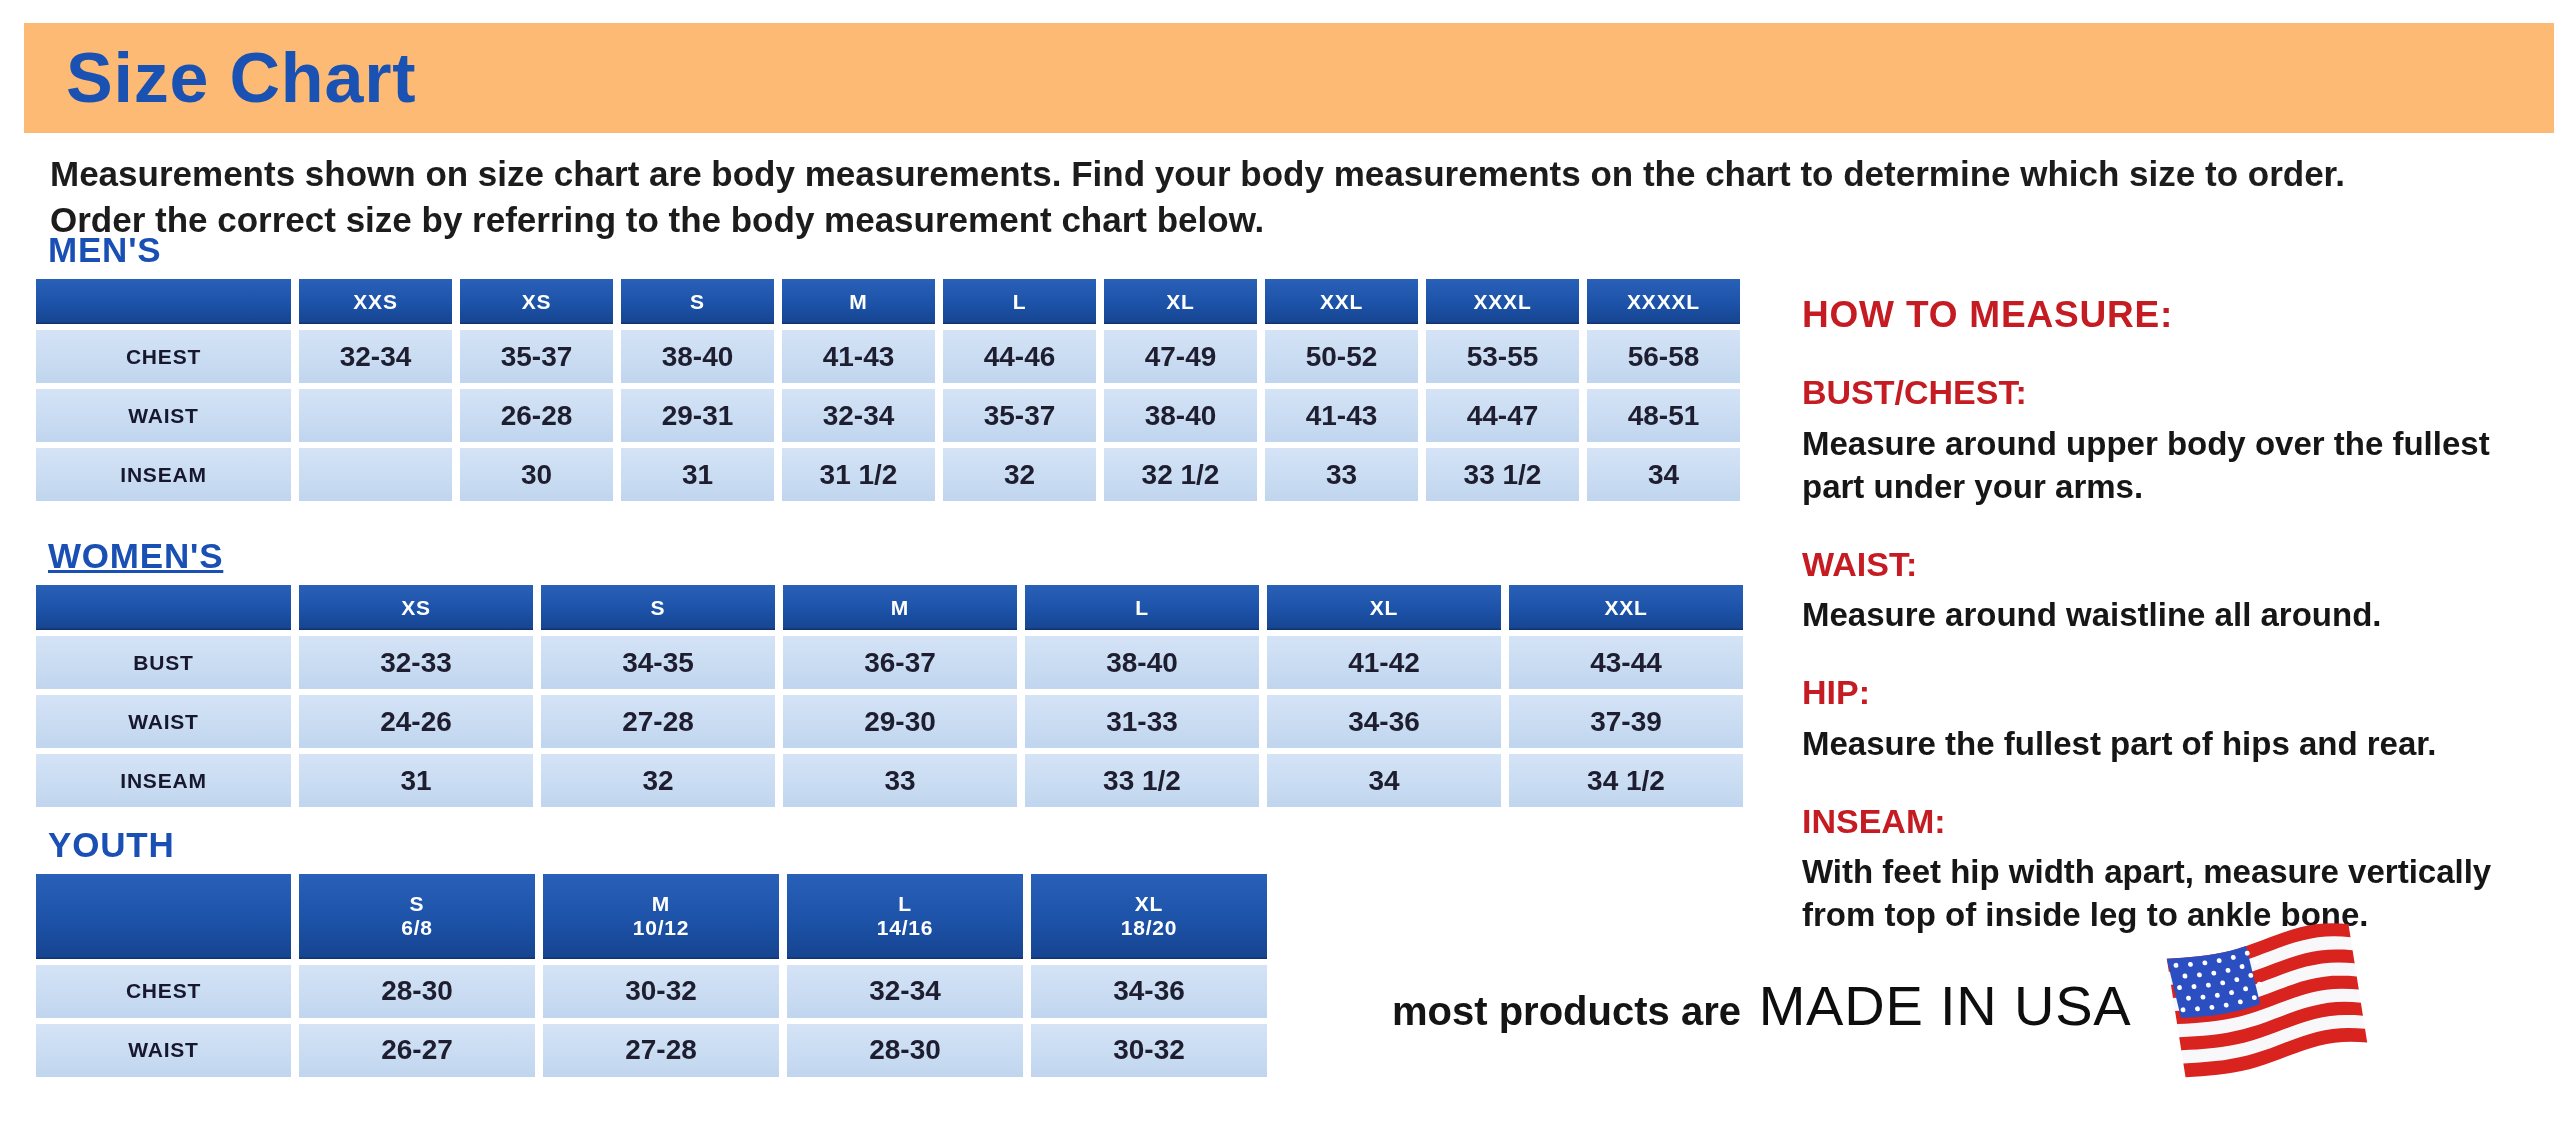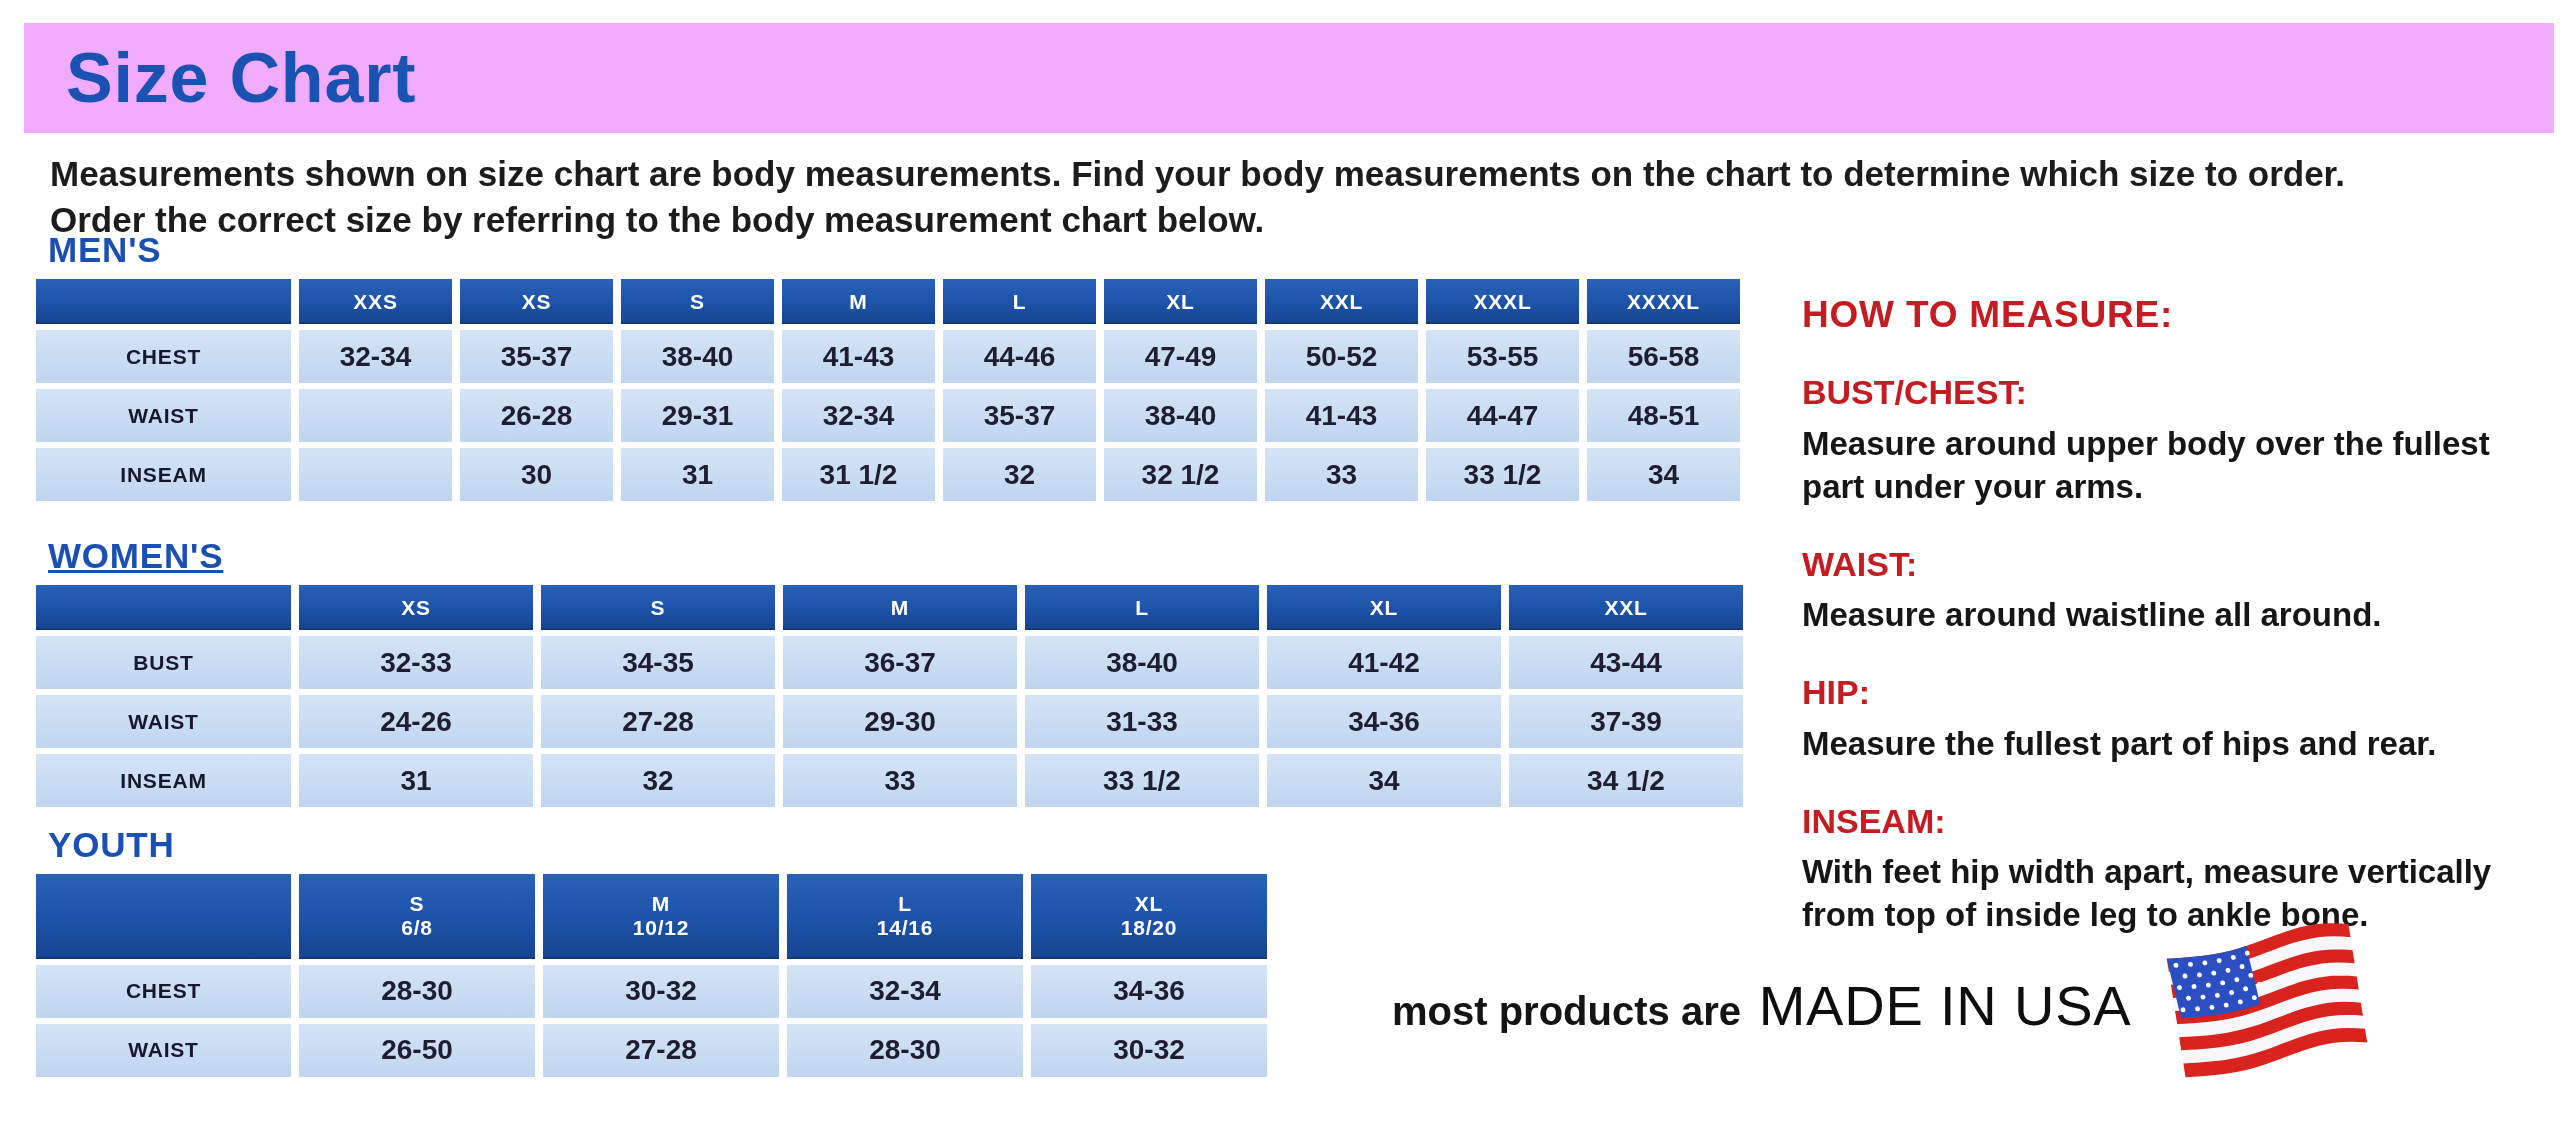--- a/index.html
+++ b/index.html
@@ -6,21 +6,21 @@
   .page{
     position:relative;
     width:2576px;height:1132px;
     background:#ffffff;
     font-family:"Liberation Sans", sans-serif;
     overflow:hidden;
   }
   
   .banner{
     position:absolute;left:24px;top:22.5px;right:22.5px;height:110px;
-    background:#f0abfc;
+    background:#fdba74;
     display:flex;align-items:center;
   }
   .banner h1{
     margin:0 0 0 42px;
     font-size:70px;font-weight:bold;color:#1a52b4;letter-spacing:0.8px;
   }
   
   .intro{position:absolute;left:50px;top:151px;width:2488px;}
   .intro p{margin:0;font-size:35px;line-height:46px;font-weight:bold;color:#1c1c1c;}
   
@@ -240,21 +240,21 @@
         <tbody>
           <tr>
             <td class="row-label">CHEST</td>
             <td class="data-cell">28-30</td>
             <td class="data-cell">30-32</td>
             <td class="data-cell">32-34</td>
             <td class="data-cell">34-36</td>
           </tr>
           <tr>
             <td class="row-label">WAIST</td>
-            <td class="data-cell">26-50</td>
+            <td class="data-cell">26-27</td>
             <td class="data-cell">27-28</td>
             <td class="data-cell">28-30</td>
             <td class="data-cell">30-32</td>
           </tr>
         </tbody>
       </table>
   </div>
 
   <div class="measure">
     <h2>HOW TO MEASURE:</h2>

